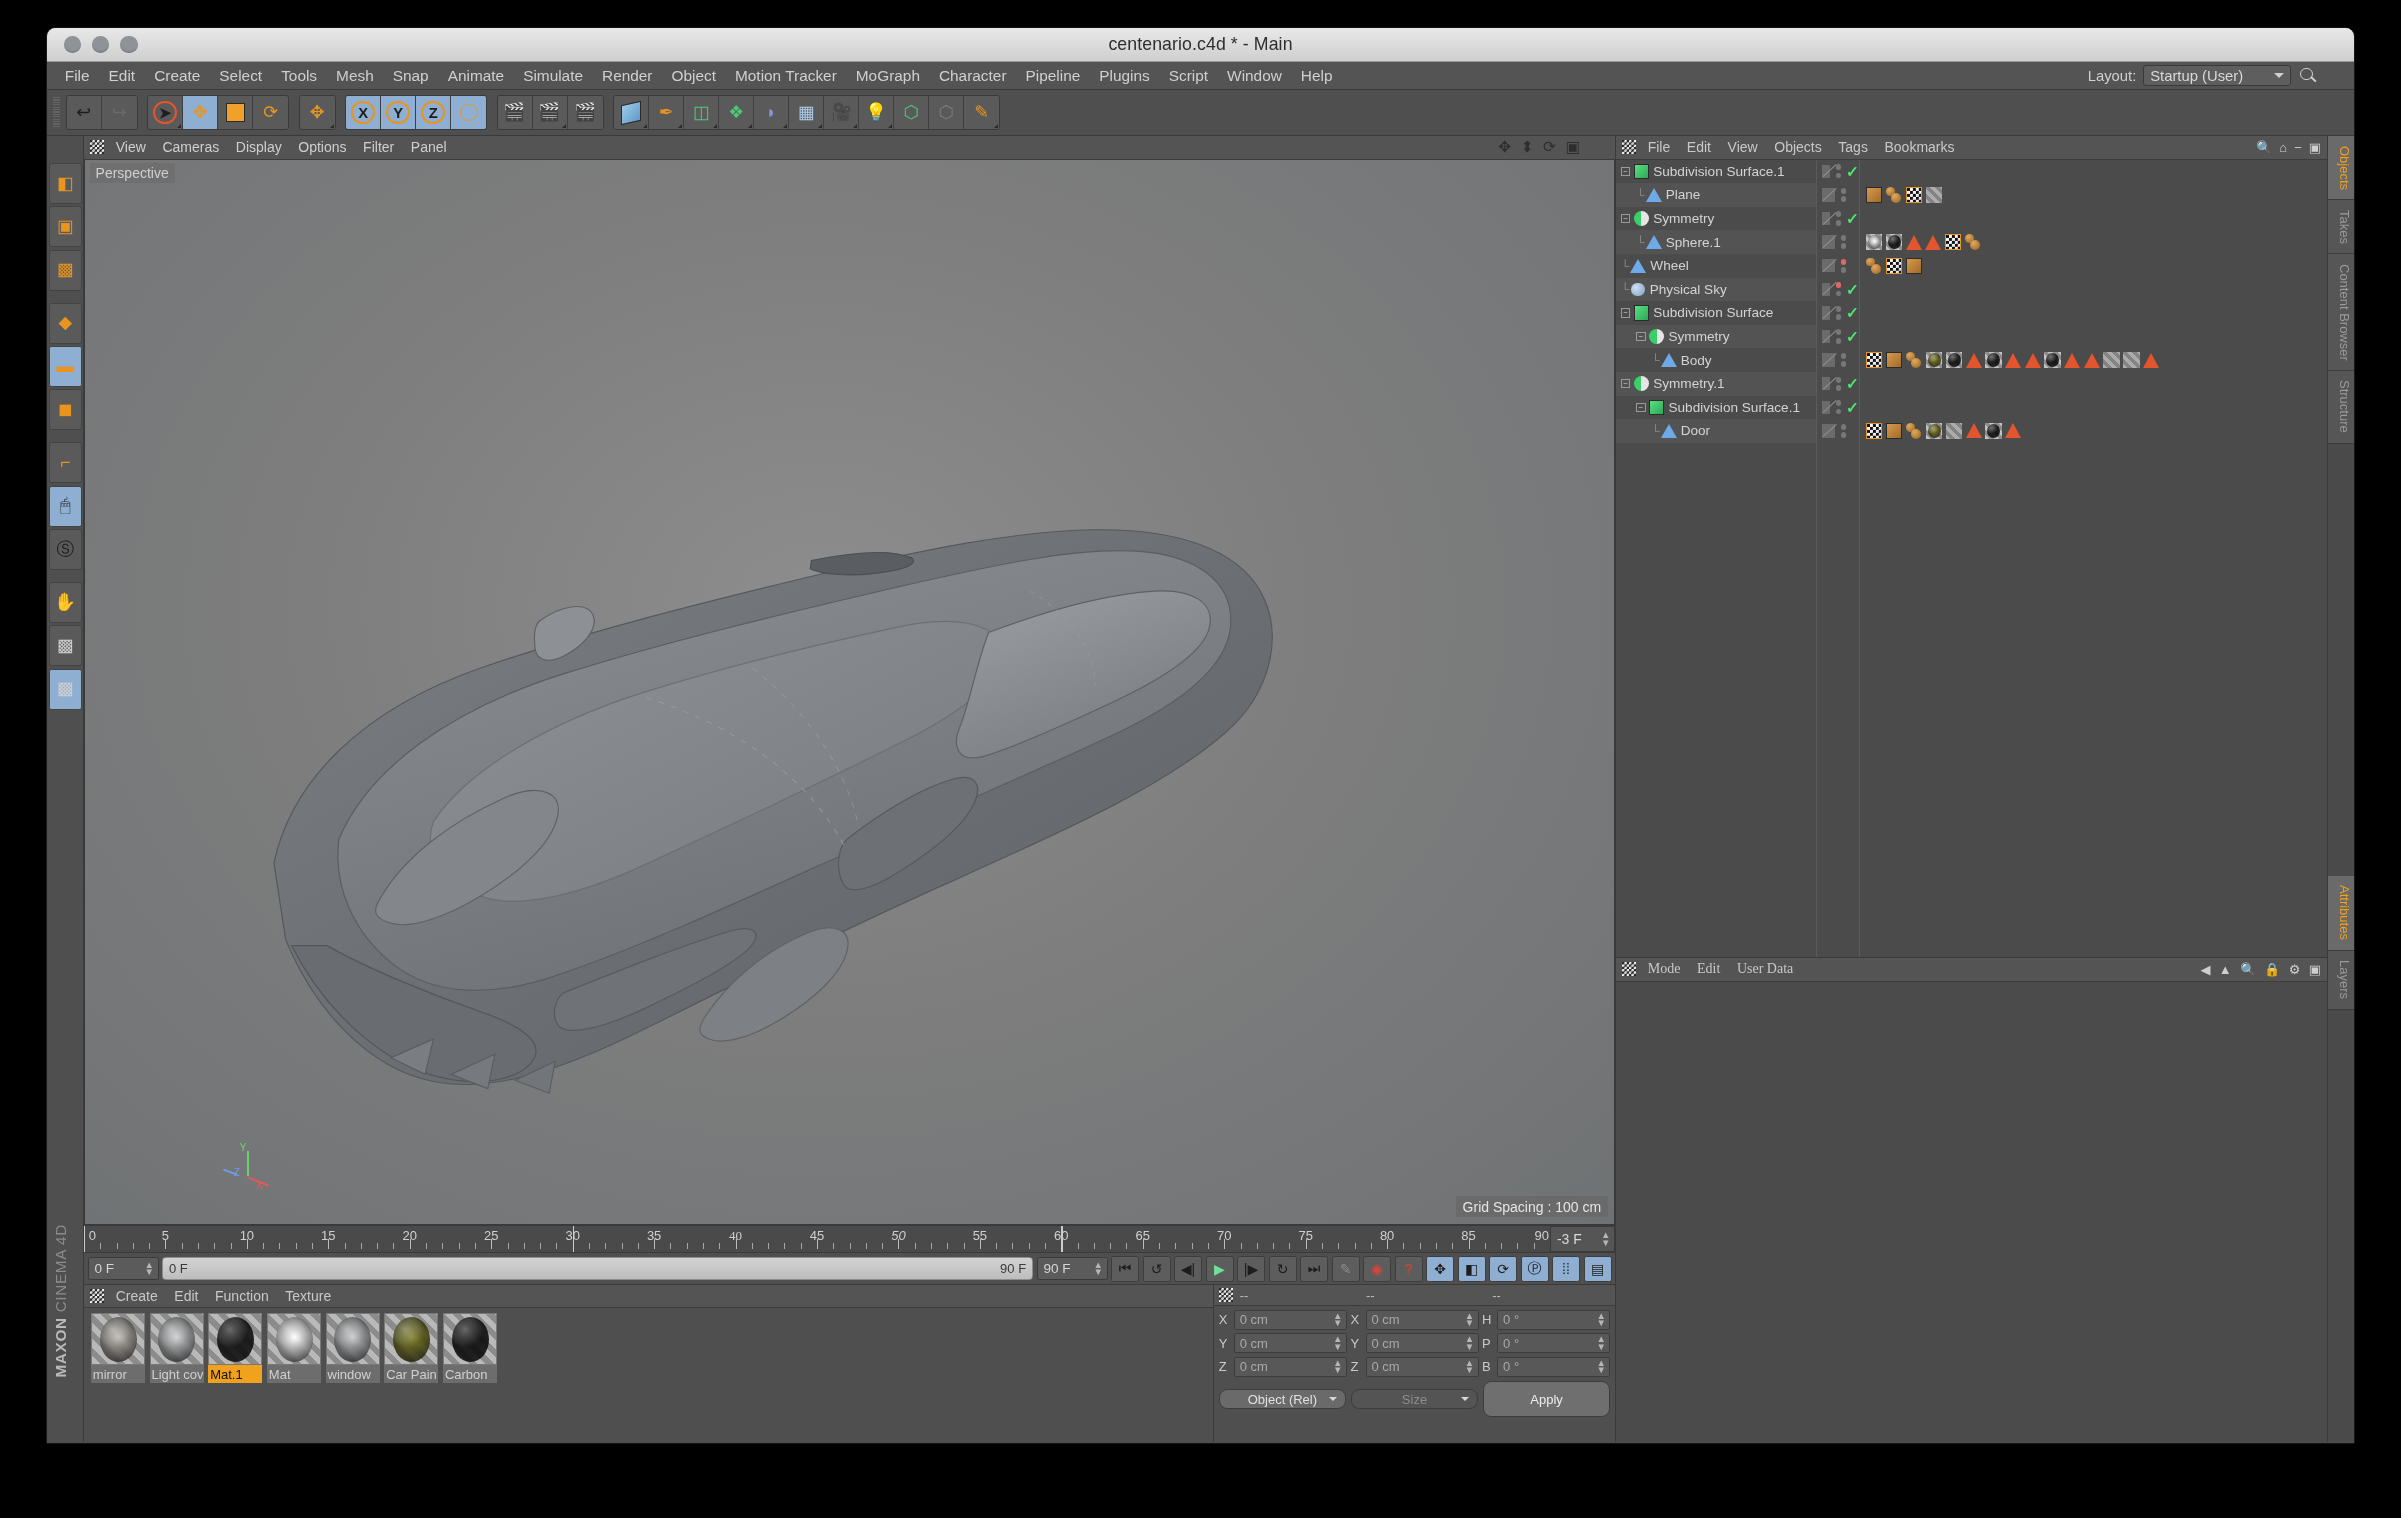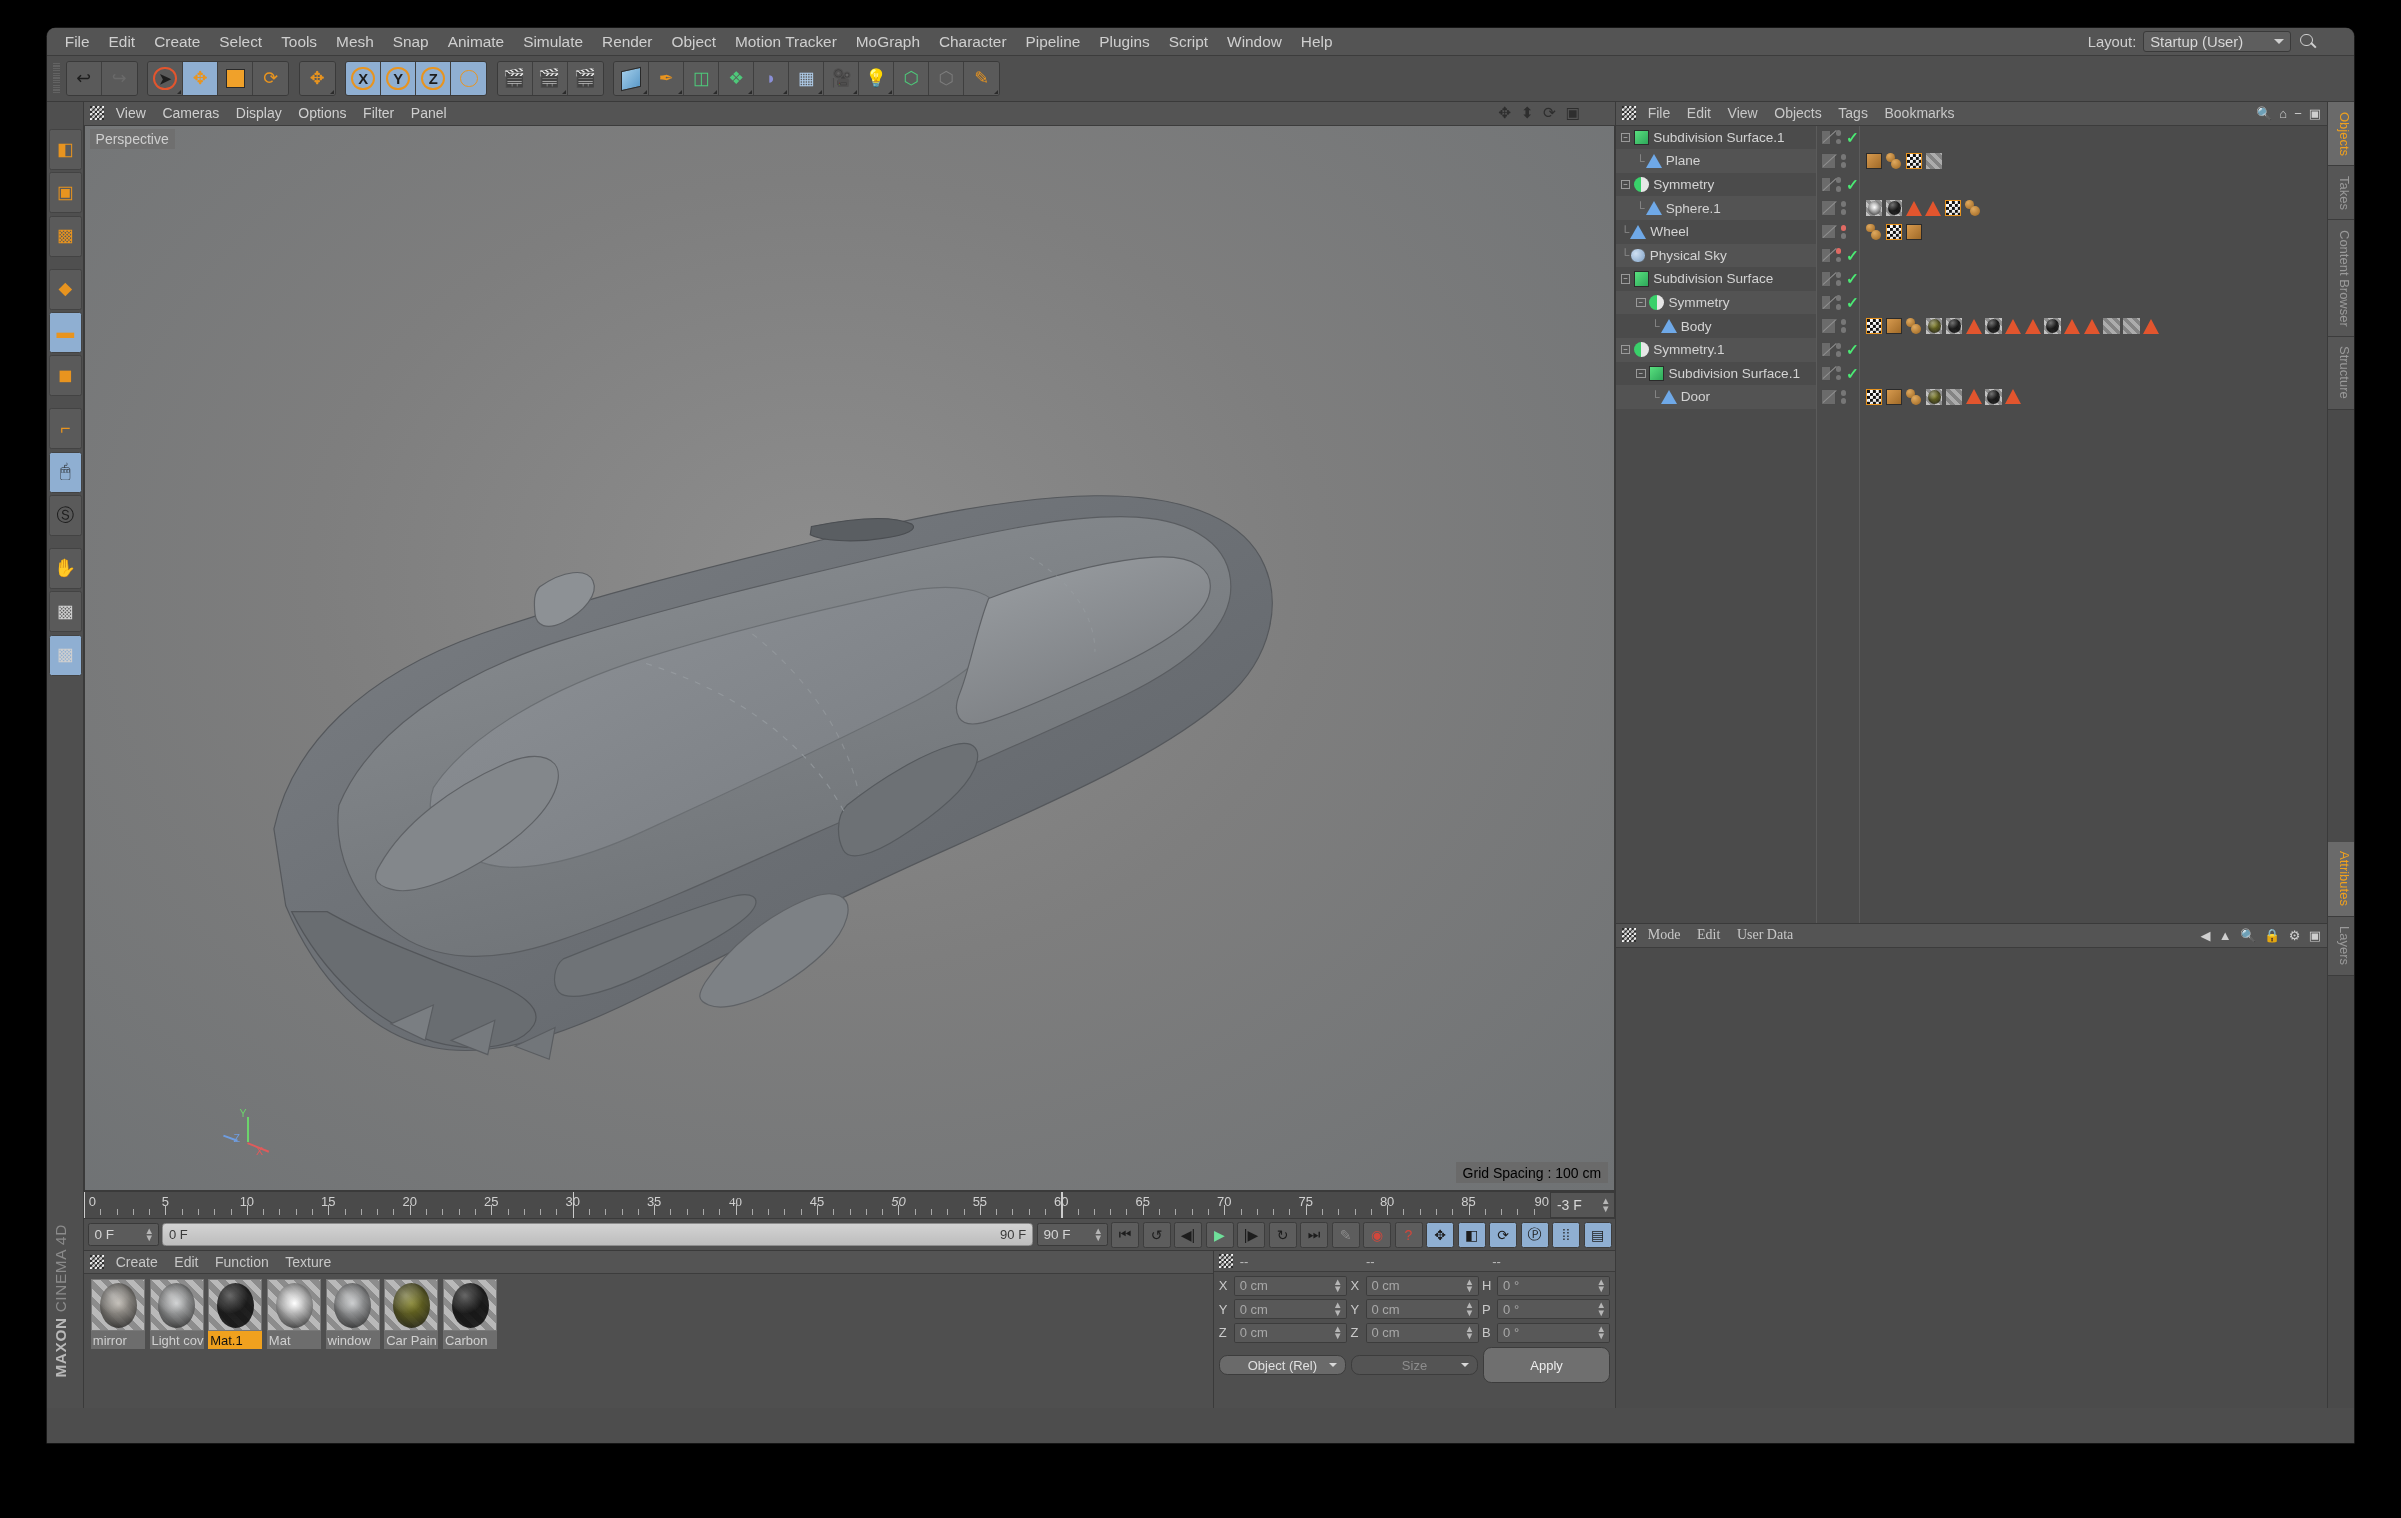--- a/index.html
+++ b/index.html
@@ -92,21 +92,21 @@
     background-image:linear-gradient(45deg,#fff 25%,transparent 25%,transparent 75%,#fff 75%),
                      linear-gradient(45deg,#fff 25%,#2b2b2b 25%,#2b2b2b 75%,#fff 75%);
     background-size:4.7px 4.7px; background-position:0 0,2.4px 2.4px; }
   .vp-nav{ position:absolute; right:35px; display:flex; gap:9.5px; color:#2e2e2e; font-size:15.4px;}
   .viewport{
     flex:1; position:relative; overflow:hidden;
     background:radial-gradient(ellipse at 48% 42%, #8d8d8d 0%, #7e7e7e 45%, #6f7274 100%);
     border:0.6px solid #3a3a3a; border-top:none;
   }
   .persp-tag{ position:absolute; left:4.7px; top:3.5px; background:#6f6f6f; color:#cfcfcf; font-size:14px; padding:1.8px 5.9px; }
-  .grid-tag{ position:absolute; right:5.9px; bottom:7px; background:#6a6a6a; color:#000000; font-size:14px; padding:2.4px 7px;}
+  .grid-tag{ position:absolute; right:5.9px; bottom:7px; background:#6a6a6a; color:#e5e5e5; font-size:14px; padding:2.4px 7px;}
   .axis{ position:absolute; left:151px; bottom:35px; width:53px;height:53px;}
   .axis .ln{position:absolute;left:11.8px;bottom:11.8px;transform-origin:left bottom;}
   .axis .yl{width:2.4px;height:25px;background:#6cd36c;left:10.6px;bottom:13px;}
   .axis .xl{width:22.5px;height:2.4px;background:#e05b5b;left:10.6px;bottom:10.6px;transform:rotate(22deg);}
   .axis .zl{width:15.4px;height:2.4px;background:#6f9de0;left:2.4px;bottom:15.4px;transform:rotate(200deg);}
   .axis .lab{position:absolute;font-size:10.6px;}
   
   .timeline{ height:27px; background:#4a4a4a; border-top:0.6px solid #3a3a3a; display:flex; align-items:stretch;}
   .ruler{ flex:1; position:relative; background:#4a4a4a; }
   .ruler .num{ position:absolute; top:1.8px; font-size:13px; color:#d0d0d0; transform:translateX(-50%); }
@@ -209,20 +209,28 @@
   .vtab.act{ color:#f0a11e; background:#6a6a6a; }
   .vtab.filler{flex:1;background:#4a4a4a;border:none;}
   
   .car{ position:absolute; left:171px; top:254px; width:1105px; height:762px; }
 </style>
 </head>
 <body>
 
 <div class="app">
 
+  <div class="titlebar">
+    <div class="tl-dots">
+      <i></i>
+      <i></i>
+      <i></i>
+    </div>
+    <div class="tl-title">centenario.c4d * - Main</div>
+  </div>
 
   <div class="menubar">
     <span class="mi">File</span>
     <span class="mi">Edit</span>
     <span class="mi">Create</span>
     <span class="mi">Select</span>
     <span class="mi">Tools</span>
     <span class="mi">Mesh</span>
     <span class="mi">Snap</span>
     <span class="mi">Animate</span>

